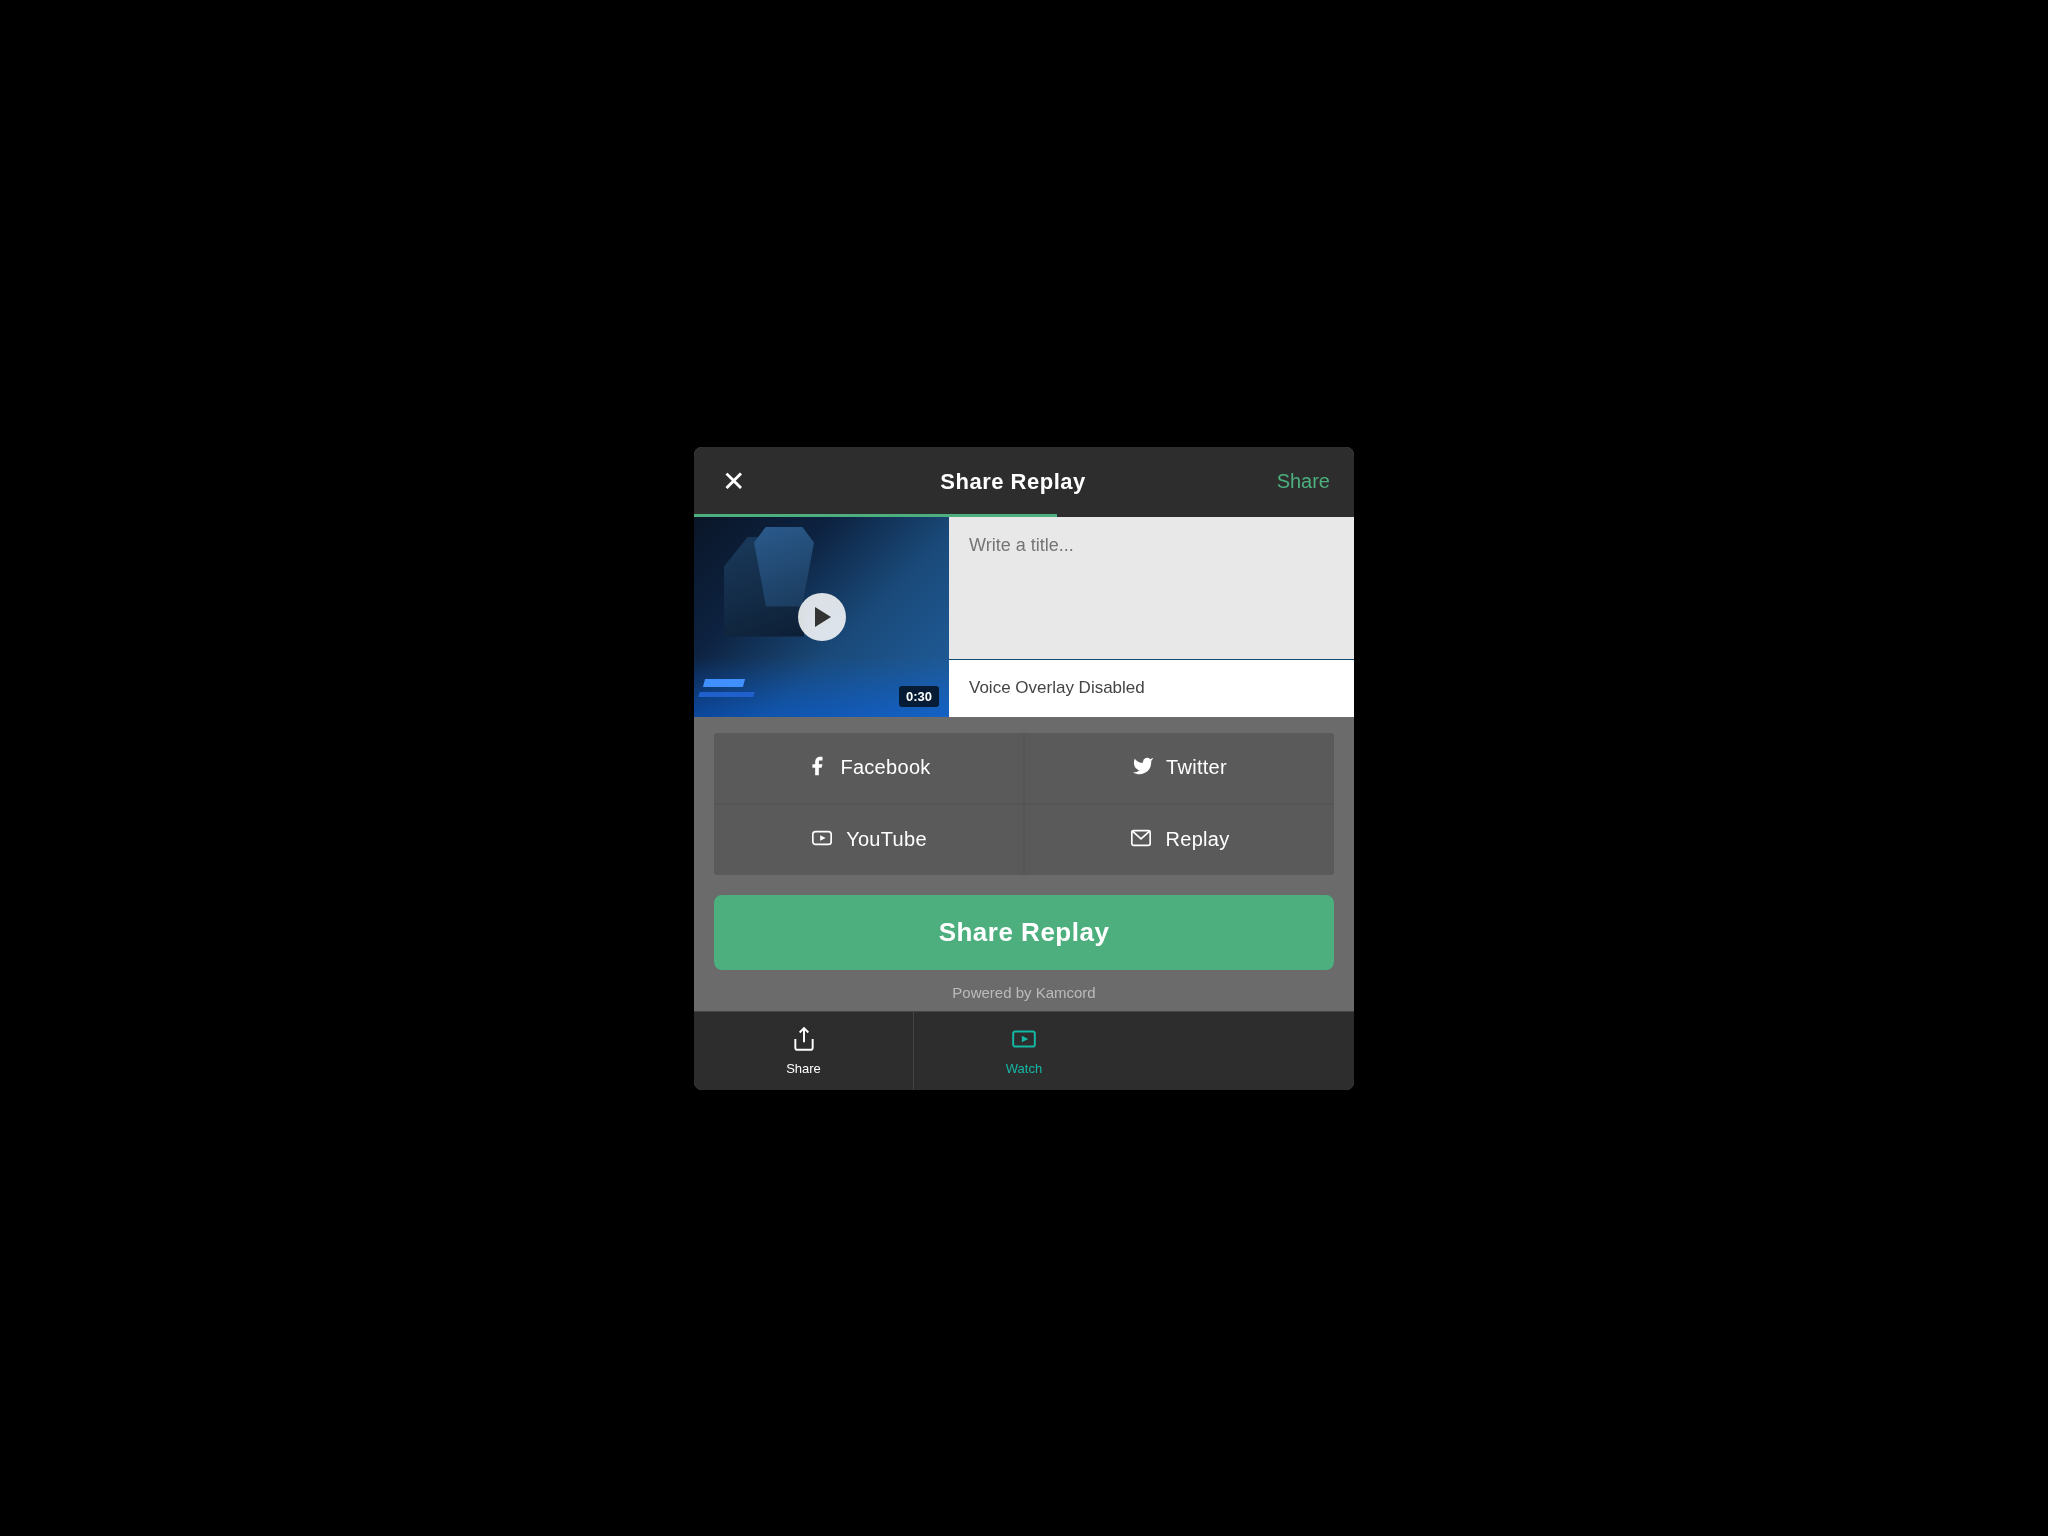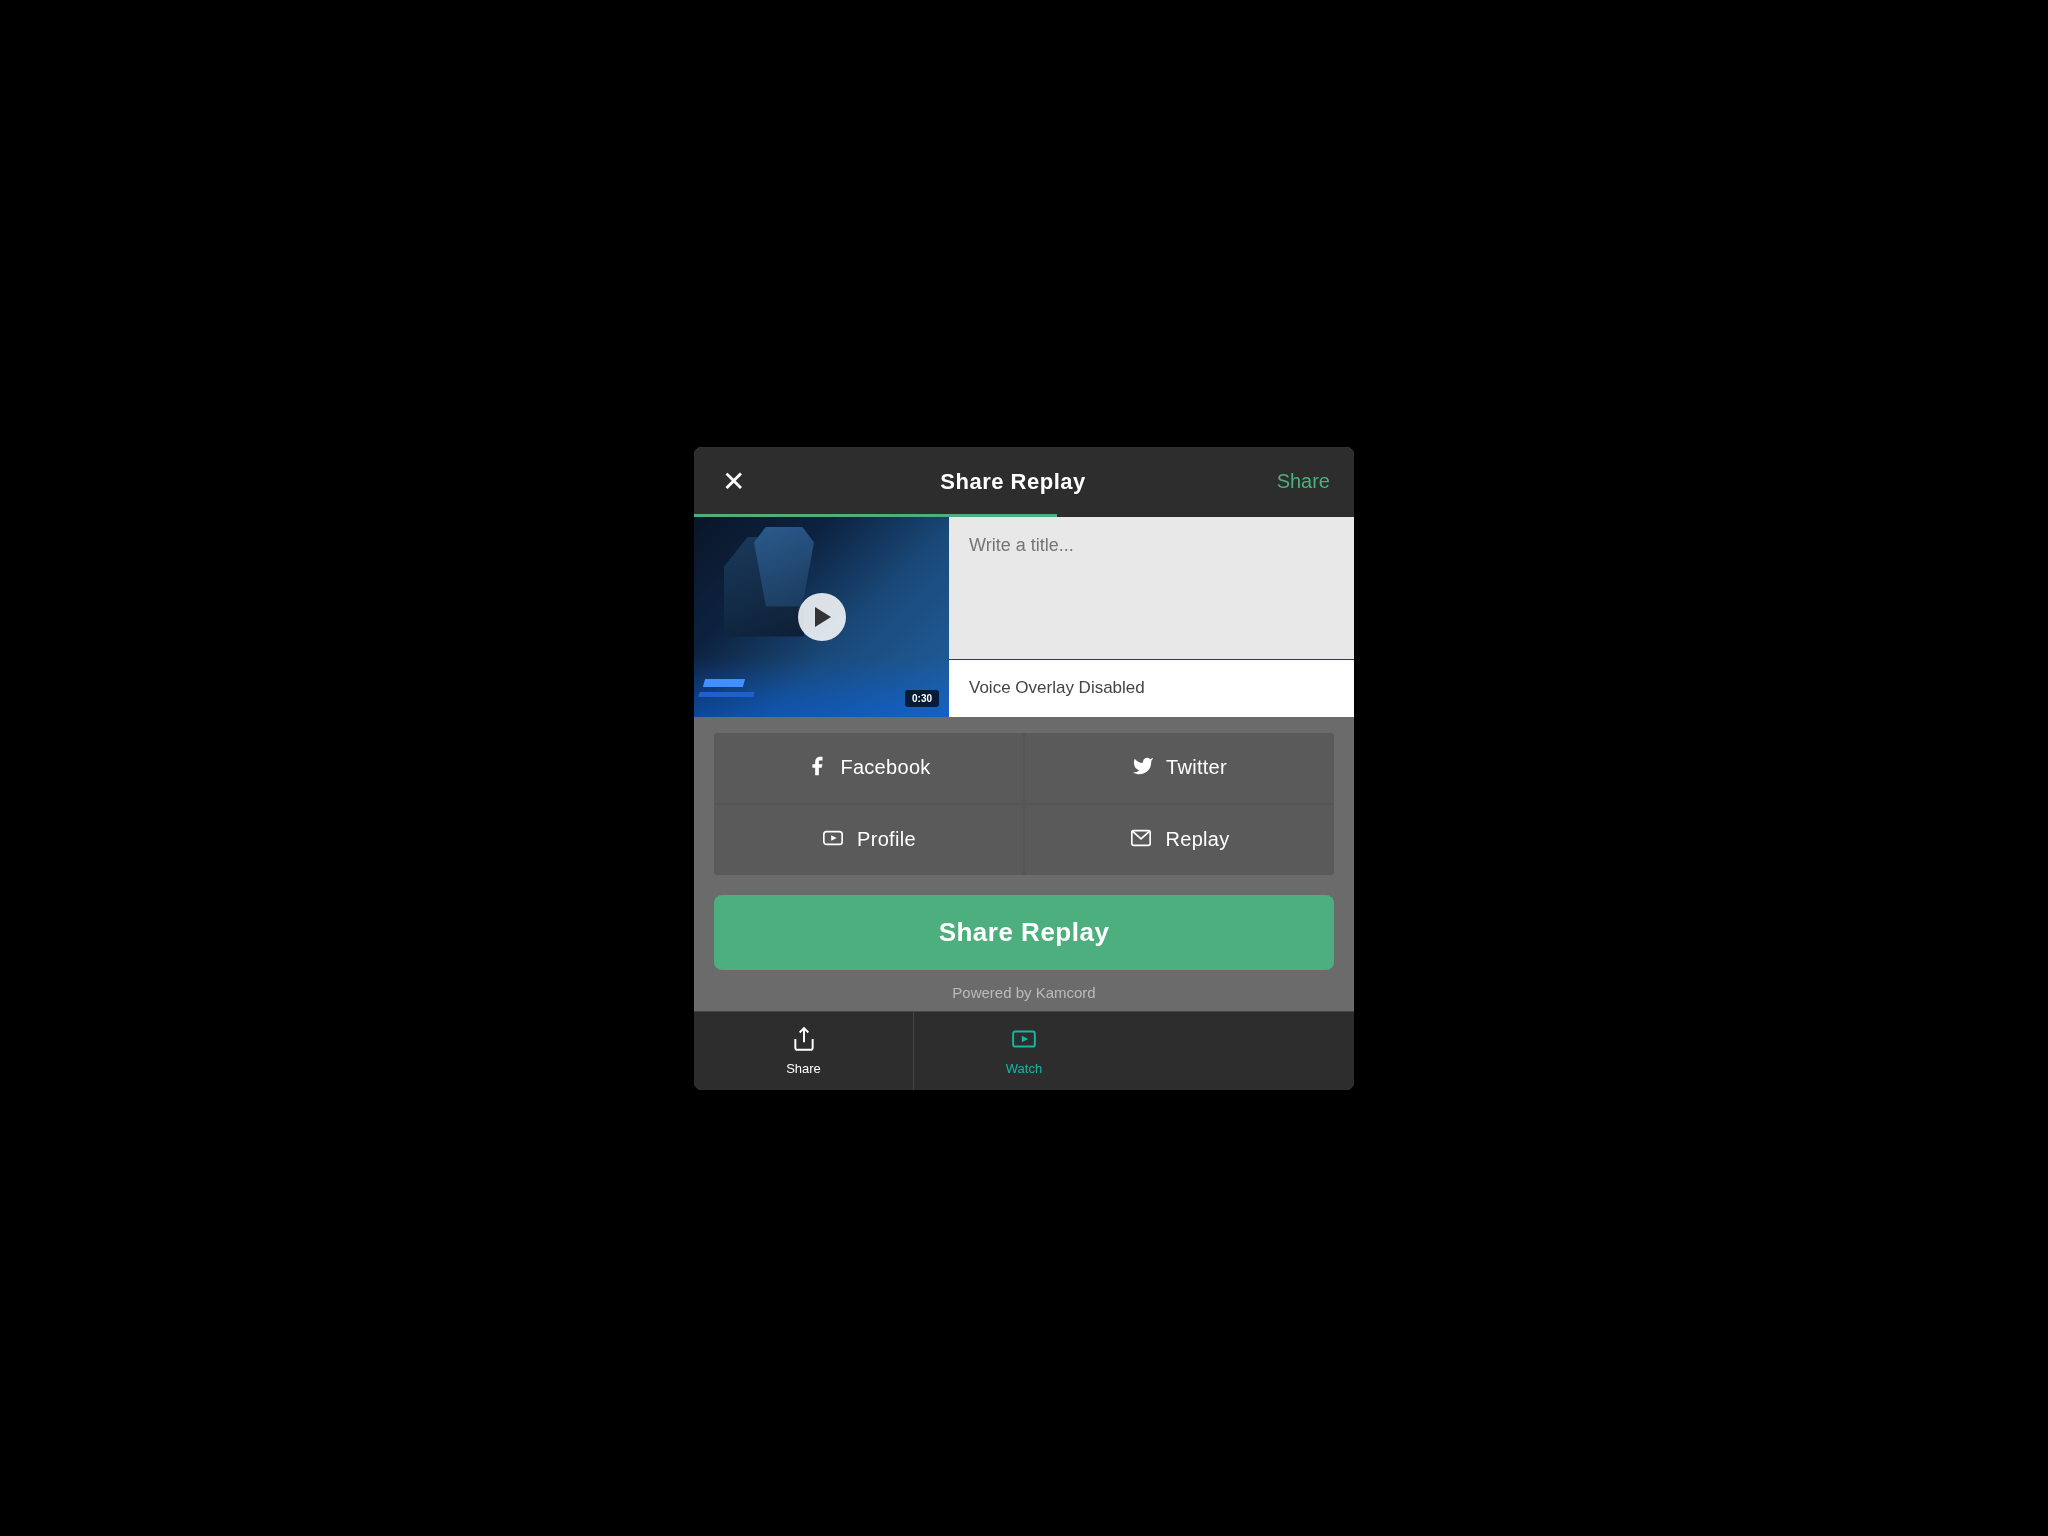--- a/index.html
+++ b/index.html
@@ -147,21 +147,21 @@
       background: #2060cc;
       transform: skewX(-15deg);
     }
 
     .timer-badge {
       position: absolute;
       bottom: 10px;
       right: 10px;
       background: rgba(0,0,0,0.7);
       color: #fff;
-      font-size: 10px;
+      font-size: 13px;
       font-weight: 600;
       padding: 3px 7px;
       border-radius: 3px;
     }
 
     .play-btn {
       width: 48px;
       height: 48px;
       background: rgba(255,255,255,0.85);
       border-radius: 50%;
@@ -362,21 +362,21 @@
       <span>Twitter</span>
     </button>
 
     <button class="social-btn">
       <span class="social-icon">
         <svg width="24" height="22" viewBox="0 0 24 24" fill="none" stroke="white" stroke-width="1.8" xmlns="http://www.w3.org/2000/svg">
           <rect x="2" y="5" width="20" height="14" rx="3" ry="3"></rect>
           <polygon points="10,9 16,12 10,15" fill="white" stroke="none"></polygon>
         </svg>
       </span>
-      <span>Profile</span>
+      <span>YouTube</span>
     </button>
 
     <button class="social-btn">
       <span class="social-icon">
         <svg width="24" height="22" viewBox="0 0 24 24" fill="none" stroke="white" stroke-width="1.8" xmlns="http://www.w3.org/2000/svg">
           <rect x="2" y="4" width="20" height="16" rx="2"></rect>
           <polyline points="2,4 12,13 22,4"></polyline>
         </svg>
       </span>
       <span>Replay</span>

